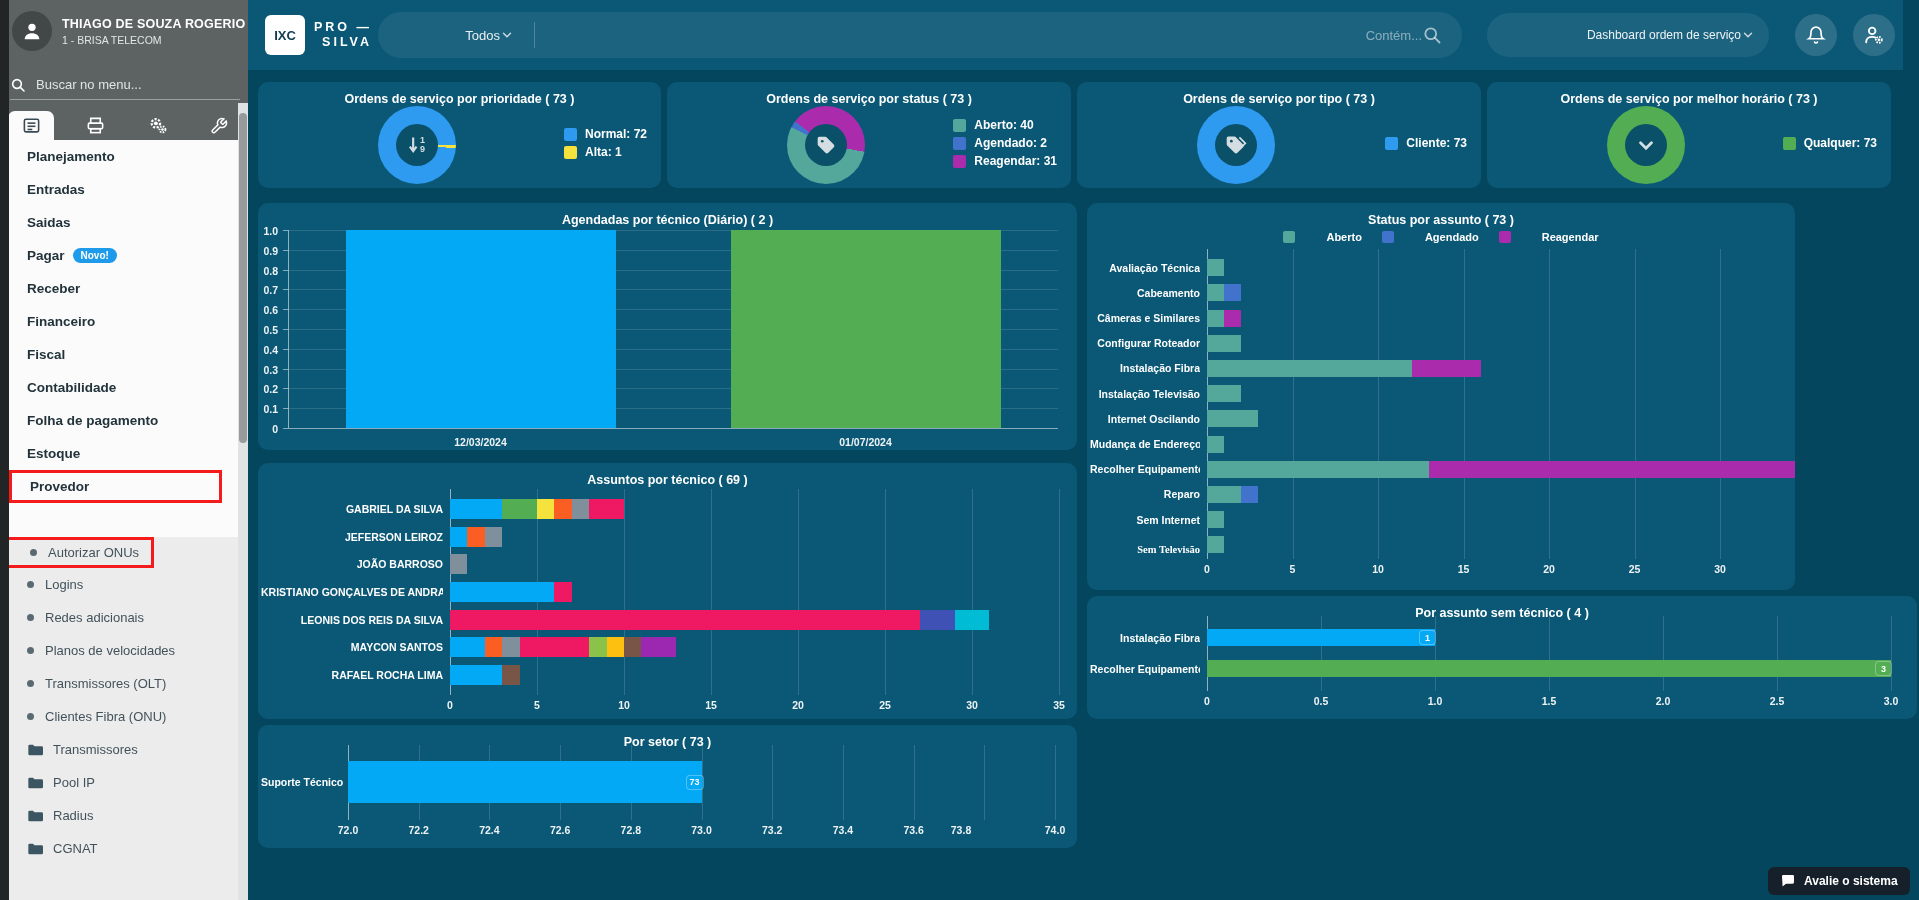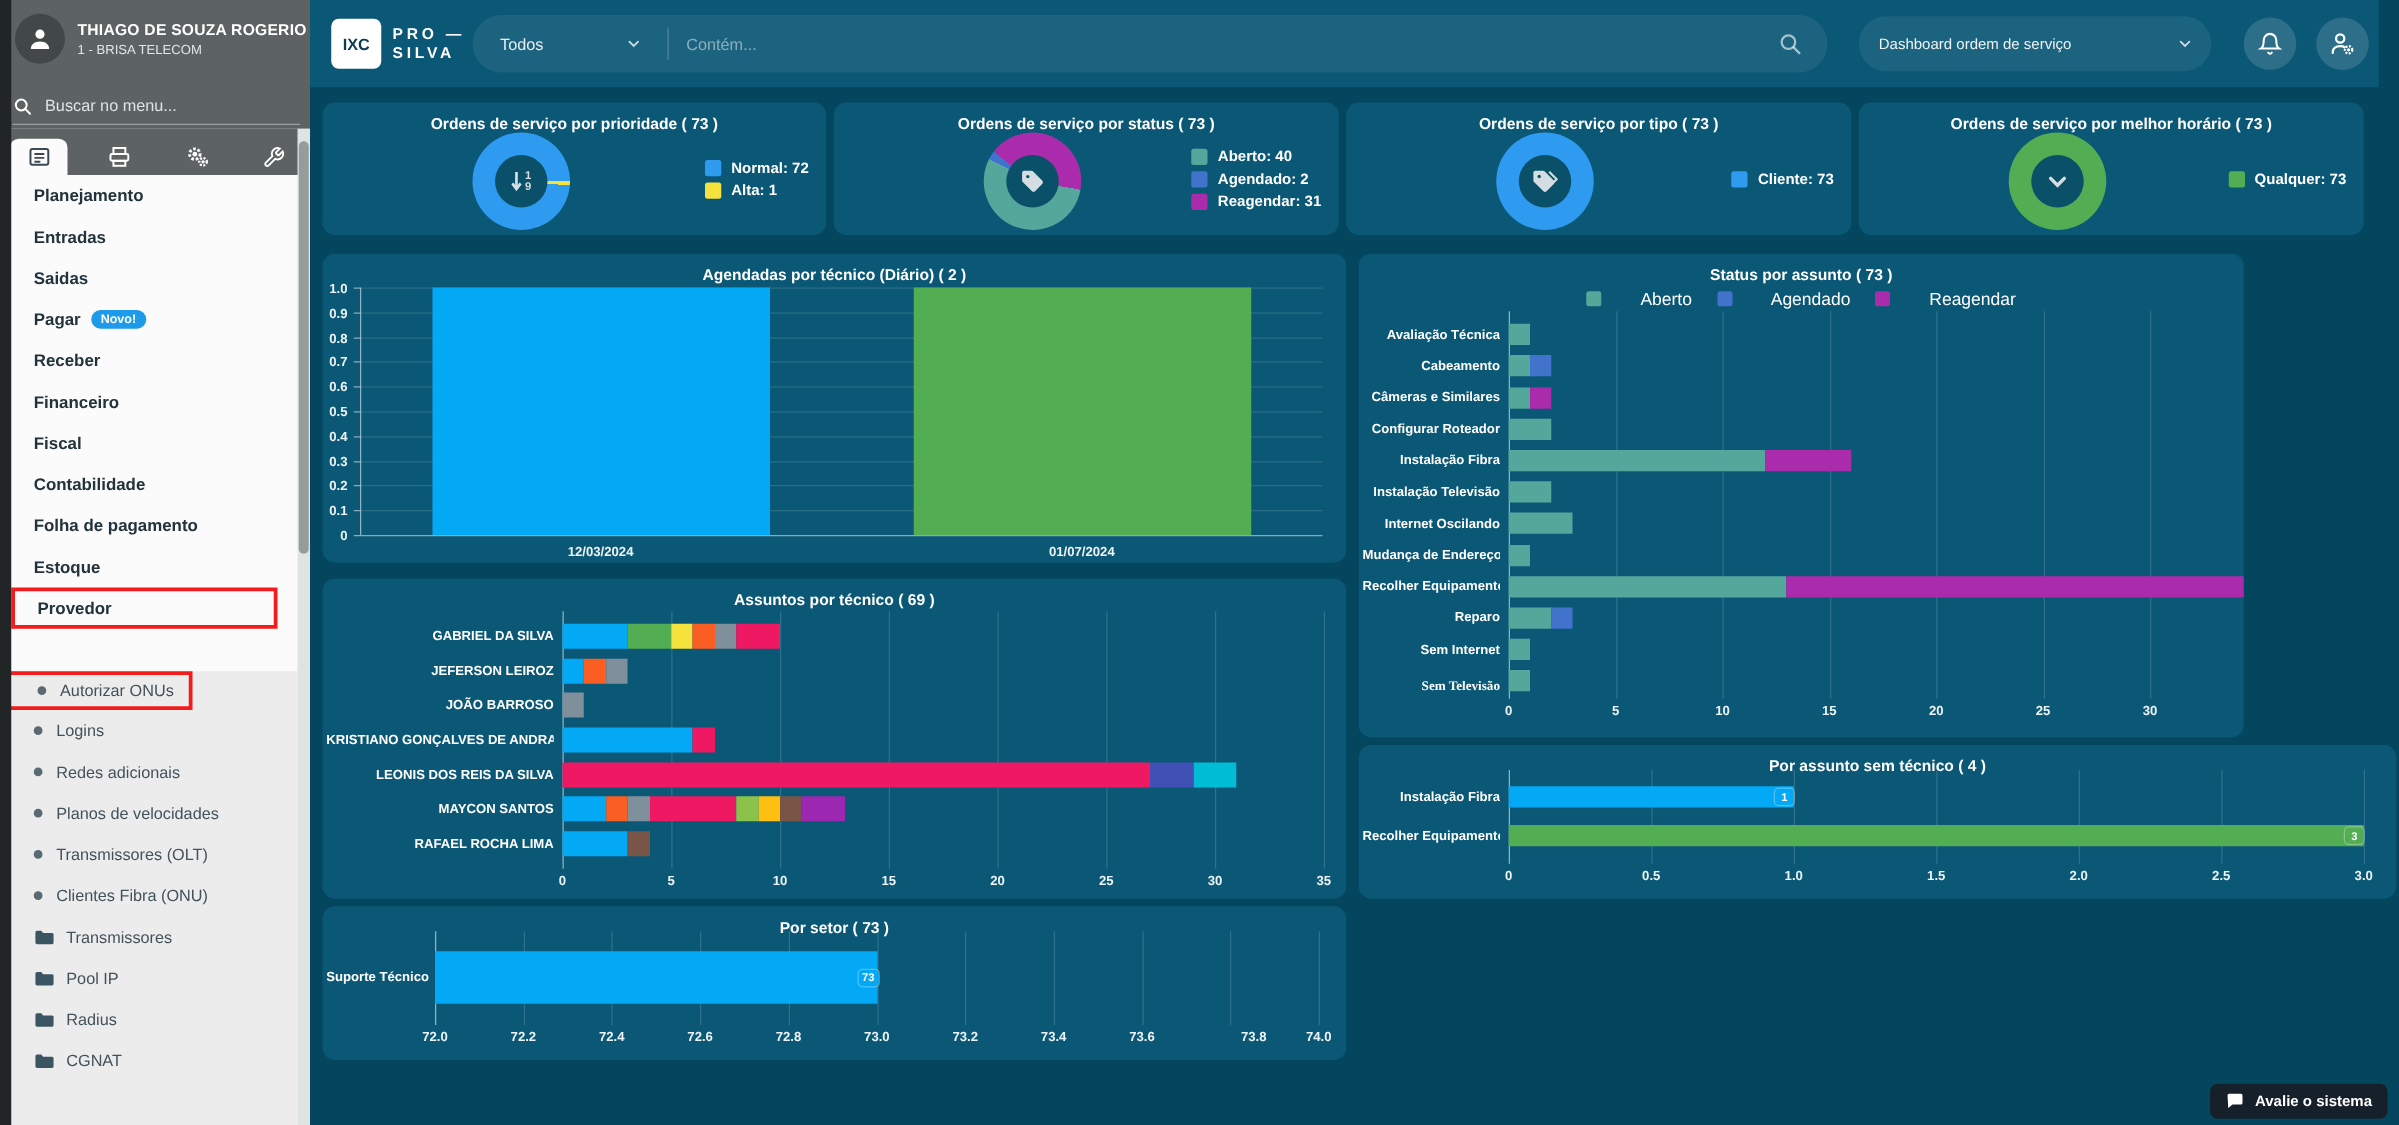--- a/index.html
+++ b/index.html
@@ -26,21 +26,21 @@
   .badge { margin-left:8px; background:#1d9bea; color:#fff; font-size:10px; font-weight:bold; padding:2px 8px; border-radius:9px; }
   .submenu { position:absolute; left:0; top:537px; right:10px; bottom:0; background:#ececec; }
   .submenu-item { height:33px; display:flex; align-items:center; padding-left:27px; font-size:13px; color:#42525b; cursor:pointer; }
   .submenu-item .dot { width:7px; height:7px; border-radius:50%; background:#5a6a72; margin-right:11px; flex:0 0 7px; }
   .submenu-item .ficon { margin-right:10px; display:flex; }
   .submenu-item.annotated { border:3px solid #f31b1b; width:154px; height:31px; }
   .side-scrollbar { position:absolute; right:0; top:103px; width:10px; bottom:0; background:#e0e3e3; }
   .side-scrollbar .thumb { position:absolute; left:1px; right:1px; top:10px; height:330px; background:#969b9b; border-radius:4px; }
 
   
-  .topbar { position:absolute; left:248px; top:0; right:16px; height:70px; background:#0b5876; }
+  .topbar { position:absolute; left:248px; top:0; right:16px; height:70px; background:#0b5876;text-align:right; }
   .logo-box { position:absolute; left:17px; top:15px; width:40px; height:40px; background:#fff; border-radius:6px; display:flex; align-items:center; justify-content:center; font-size:13px; font-weight:bold; color:#0d3c50; }
   .brand { position:absolute; left:66px; top:20px; color:#fff; font-size:12.5px; font-weight:bold; letter-spacing:3px; line-height:15px; white-space:pre; }
   .search-pill { position:absolute; left:130px; top:12px; width:1084px; height:46px; background:rgba(255,255,255,.07); border-radius:23px; display:flex; align-items:center; }
   .todos { margin-left:22px; color:#e8eef1; font-size:13px; width:100px; }
   .pill-divider { width:1px; height:26px; background:rgba(255,255,255,.22); margin:0 14px 0 20px; }
   .contem { color:rgba(255,255,255,.48); font-size:13px; flex:1; }
   .dash-pill { position:absolute; left:1239px; top:13px; width:282px; height:44px; background:rgba(255,255,255,.07); border-radius:22px; display:flex; align-items:center; padding:0 14px 0 16px; }
   .dash-pill span { color:#eef3f5; font-size:12px; flex:1; }
   .circle-btn { position:absolute; top:14px; width:42px; height:42px; border-radius:50%; background:rgba(255,255,255,.14); display:flex; align-items:center; justify-content:center; }
 
@@ -61,21 +61,21 @@
   .donut { position:absolute; left:120px; top:24px; width:78px; height:78px; border-radius:50%; }
   .hole { position:absolute; inset:18px; border-radius:50%; background:#0a5068; display:flex; align-items:center; justify-content:center; }
   .pie-legend { position:absolute; right:14px; top:58%; transform:translateY(-50%); list-style:none; }
   .pie-legend li { display:flex; align-items:center; margin:4px 0; }
   .pie-legend .sq { width:13px; height:13px; border-radius:2px; margin-right:8px; flex:0 0 13px; }
   .pie-legend .lb { color:#fff; font-size:12px; font-weight:bold; white-space:nowrap; }
 
   .hlegend { position:absolute; top:28px; left:0; right:0; display:flex; justify-content:center; gap:20px; }
   .hlegend div { display:flex; align-items:center; }
   .hlegend .sq { width:12px; height:12px; border-radius:2px; margin-right:7px; }
-  .hlegend .lb { color:#fff; font-size:14px; font-weight:normal;margin-left:24px; }
+  .hlegend .lb { color:#fff; font-size:11px; font-weight:bold;margin-left:24px; }
 
   .plot { position:absolute; inset:0; }
   .gridline { position:absolute; width:1px; background:rgba(255,255,255,.15); }
   .axisline { position:absolute; width:1px; background:rgba(255,255,255,.55); }
   .hgrid { position:absolute; height:1px; background:rgba(255,255,255,.13); }
   .baseline { position:absolute; height:1px; background:rgba(255,255,255,.5); }
   .tick { position:absolute; font-size:10.5px; font-weight:bold; color:#eef3f5; text-align:center; white-space:nowrap; }
   .tick.r { text-align:right; }
   .cat-label { position:absolute; font-size:10.5px; font-weight:bold; color:#fff; white-space:nowrap; overflow:hidden; text-align:right; }
   .hbar { position:absolute; }
@@ -587,21 +587,21 @@
           <div class="tick" style="left: 350.8px; width: 44px; top: 99px;">72.8</div>
           <div class="gridline" style="left: 443.5px; top: 20px; height: 75px;"></div>
           <div class="tick" style="left: 421.5px; width: 44px; top: 99px;">73.0</div>
           <div class="gridline" style="left: 514.2px; top: 20px; height: 75px;"></div>
           <div class="tick" style="left: 492.2px; width: 44px; top: 99px;">73.2</div>
           <div class="gridline" style="left: 584.9px; top: 20px; height: 75px;"></div>
           <div class="tick" style="left: 562.9px; width: 44px; top: 99px;">73.4</div>
           <div class="gridline" style="left: 655.6px; top: 20px; height: 75px;"></div>
           <div class="tick" style="left: 633.6px; width: 44px; top: 99px;">73.6</div>
           <div class="gridline" style="left: 726.3px; top: 20px; height: 75px;"></div>
-          <div class="tick" style="left: 723px; width: 44px; top: 99px;">73.8</div>
+          <div class="tick" style="left: 681px; width: 44px; top: 99px;">73.8</div>
           <div class="gridline" style="left: 797px; top: 20px; height: 75px;"></div>
           <div class="tick" style="left: 775px; width: 44px; top: 99px;">74.0</div>
           <div class="cat-label" style="left: 3px; width: 82px; top: 50px; height: 14px; line-height: 14px;">Suporte Técnico</div>
           <div class="hbar" style="left: 90px; width: 353.5px; top: 36px; height: 42px; background: rgb(4, 169, 245);"></div>
           <div class="pill" style="left: 428.5px; top: 50.5px; background: rgb(4, 169, 245);">73</div>
         </div>
     </section>
 
     <div class="feedback-btn">
       <svg width="16" height="16" viewBox="0 0 24 24">

